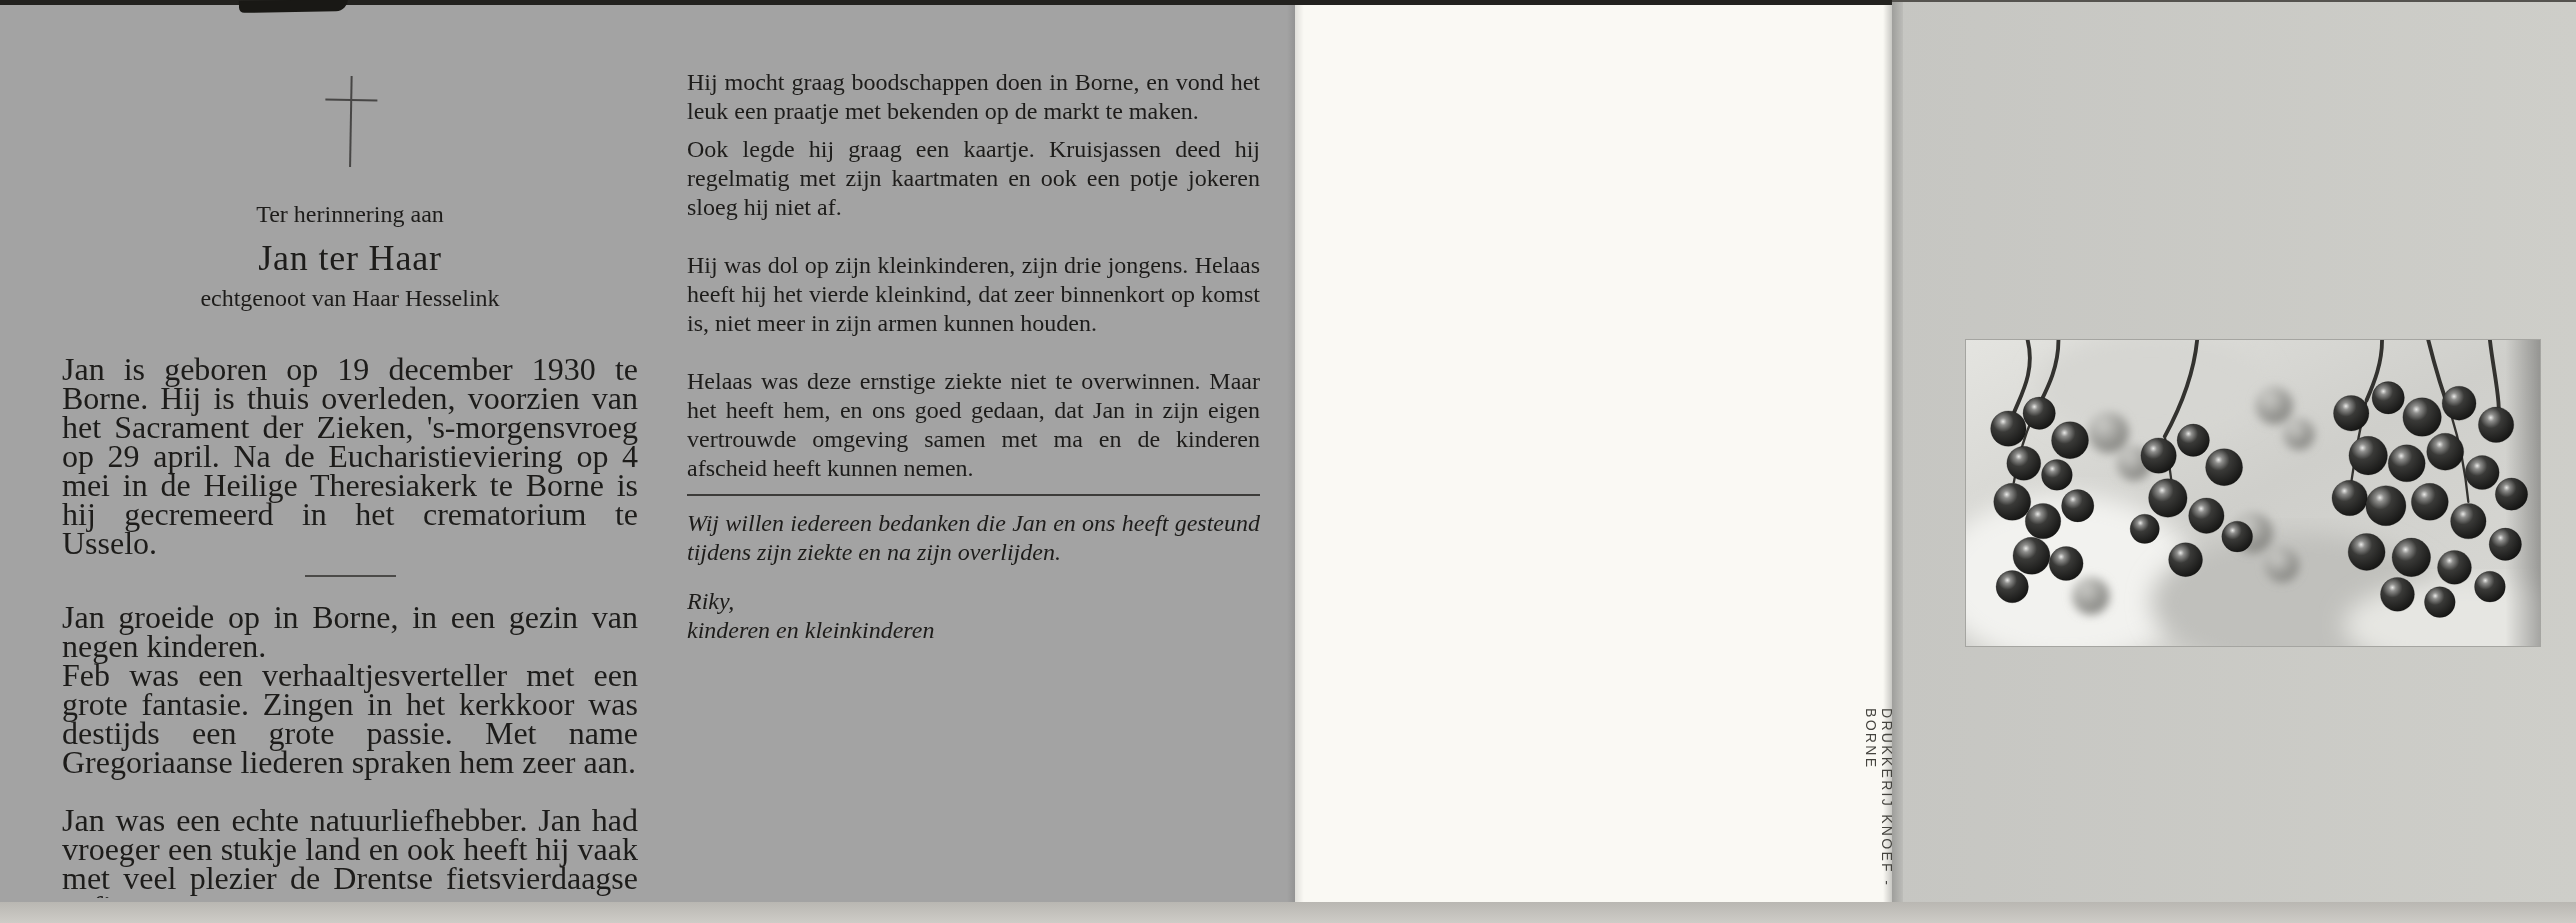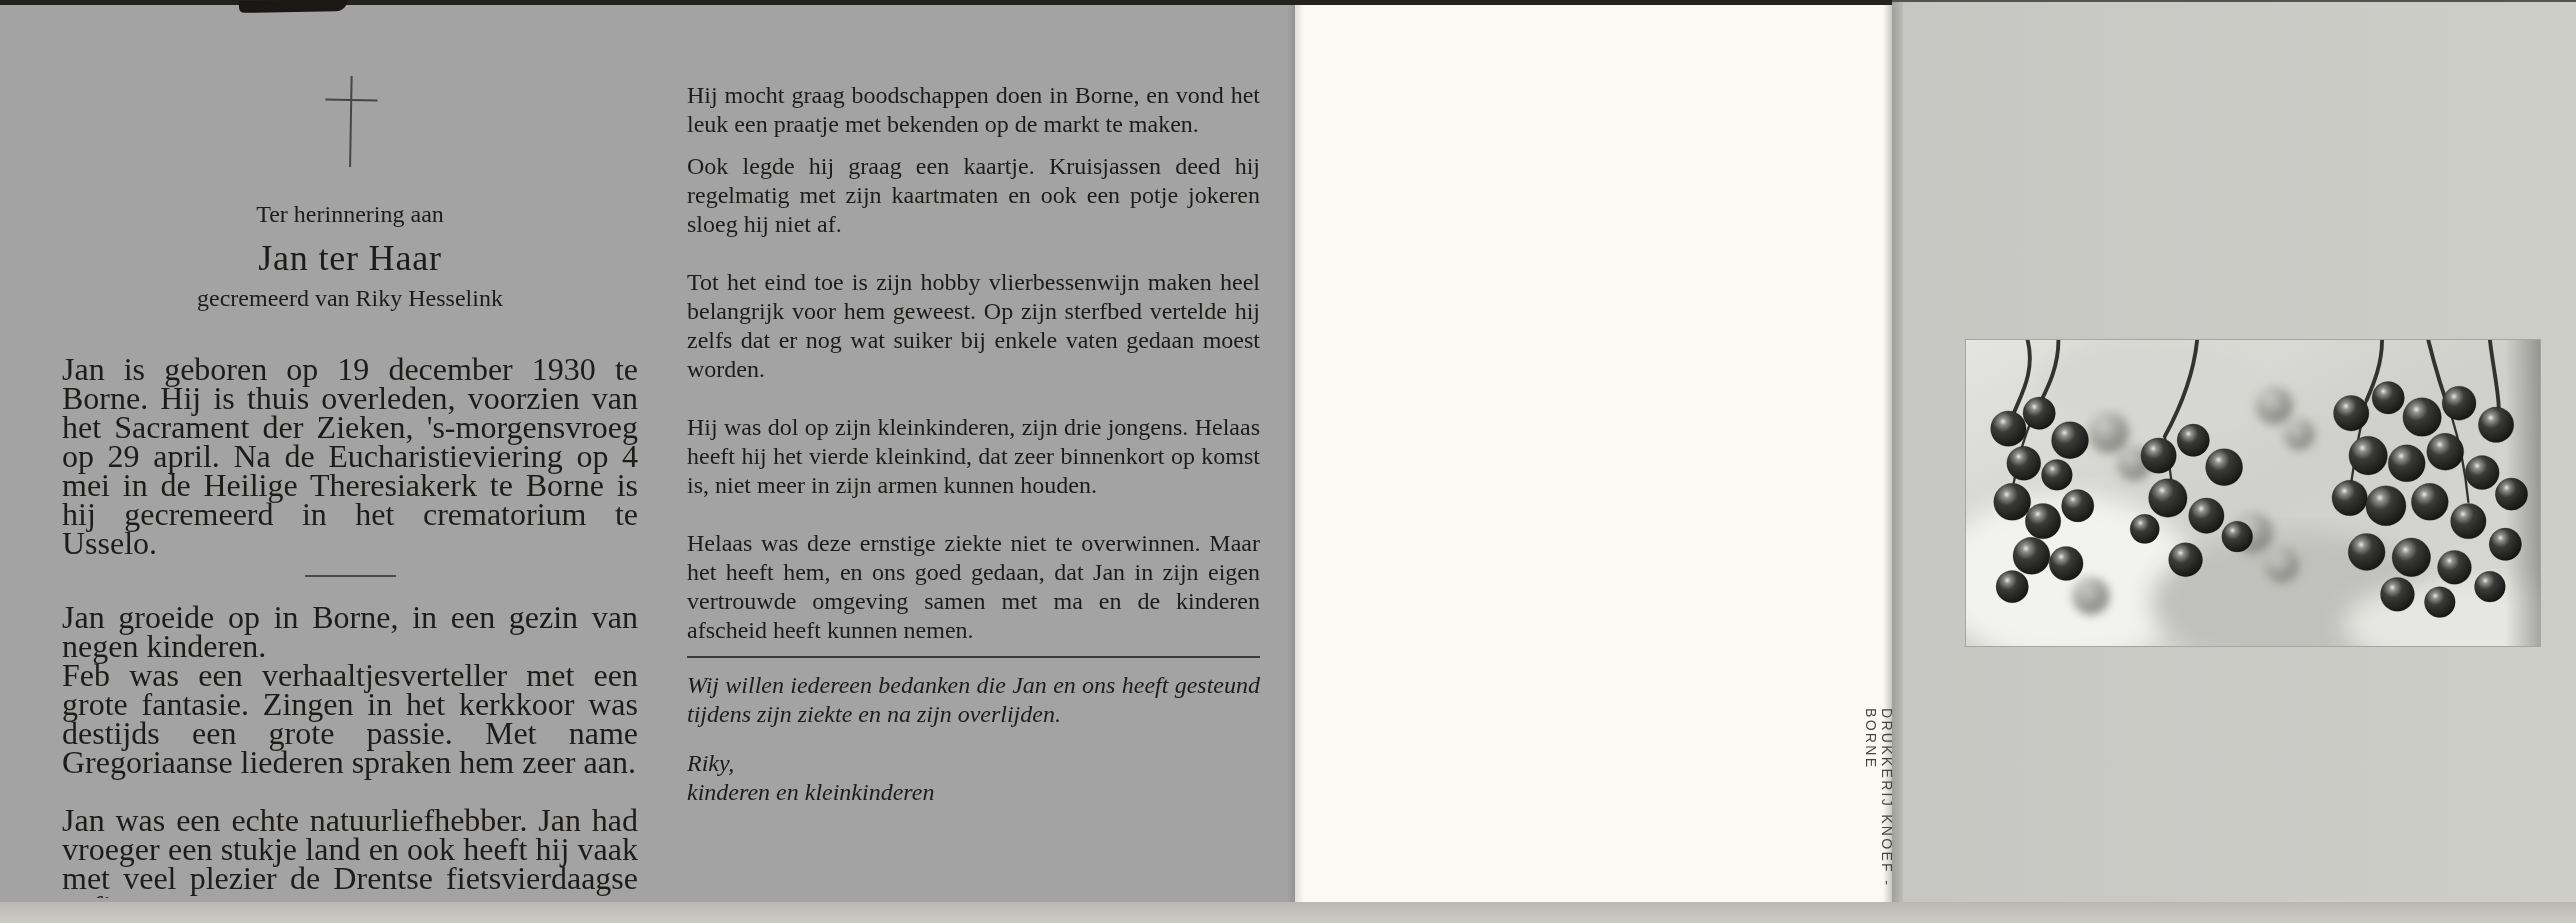--- a/index.html
+++ b/index.html
@@ -32,21 +32,21 @@
   .in-memoriam{margin-top:34px;text-align:center;font-size:24px;}
   .name{margin:9.2px 0 0;text-align:center;font-size:36px;font-weight:normal;letter-spacing:0.8px;}
   .relation{margin-top:6.2px;text-align:center;font-size:24px;}
   .col-a p{font-size:32px;line-height:29px;text-align:justify;margin:0 0 29px;}
   .col-a p.lead{margin-top:43px;margin-bottom:0;}
   .col-a p.tight{margin-bottom:0;}
   .mini-rule{width:91px;height:2.3px;background:#4b4a48;margin:17px auto 26px;}
 
   
   .col-b{position:absolute;left:687px;top:0;width:573px;height:899px;overflow:hidden;padding-top:68px;box-sizing:border-box;}
-  .col-b p{font-size:24px;line-height:29px;text-align:justify;margin:13px 0 29px;}
+  .col-b p{font-size:24px;line-height:29px;text-align:justify;margin:0 0 29px;}
   .col-b p.small-gap{margin-bottom:9.2px;}
   .col-b p.before-rule{margin-bottom:10.8px;}
   .rule{width:100%;height:2.3px;background:#3c3b39;margin:0 0 12.3px;}
   .thanks{font-style:italic;margin-bottom:20px !important;}
   .signature{font-style:italic;font-size:24px;line-height:29px;}
 
   
   .printer-credit{position:absolute;left:1863px;top:708px;height:192px;z-index:5;
         writing-mode:vertical-rl;font-family:"Liberation Sans","DejaVu Sans",sans-serif;
         font-size:14px;letter-spacing:2.3px;color:#45443f;}
@@ -62,35 +62,34 @@
 
   <div class="top-edge"></div>
   <div class="top-edge-right"></div>
   <div class="tear"></div>
 
   <section class="panel-left">
     <div class="col-a">
       <div class="cross"></div>
       <div class="in-memoriam">Ter herinnering aan</div>
       <h1 class="name">Jan ter Haar</h1>
-      <div class="relation">gecremeerd van Riky Hesselink</div>
+      <div class="relation">echtgenoot van Haar Hesselink</div>
       <p class="lead">Jan is geboren op 19 december 1930 te Borne. Hij is thuis overleden, voorzien van het Sacrament der Zieken, 's-morgensvroeg op 29 april. Na de Eucharistieviering op 4 mei in de Heilige Theresiakerk te Borne is hij gecremeerd in het crematorium te Usselo.</p>
       <div class="mini-rule"></div>
       <p class="tight">Jan groeide op in Borne, in een gezin van negen kinderen.</p>
       <p>Feb was een verhaaltjesverteller met een grote fantasie. Zingen in het kerkkoor was destijds een grote passie. Met name Gregoriaanse liederen spraken hem zeer aan.</p>
       <p>Jan was een echte natuurliefhebber. Jan had vroeger een stukje land en ook heeft hij vaak met veel plezier de Drentse fietsvierdaagse gefietst.</p>
     </div>
   </section>
 
   <section class="panel-mid"></section>
 
   <div class="col-b">
     <p class="small-gap">Hij mocht graag boodschappen doen in Borne, en vond het leuk een praatje met bekenden op de markt te maken.</p>
     <p>Ook legde hij graag een kaartje. Kruisjassen deed hij regelmatig met zijn kaartmaten en ook een potje jokeren sloeg hij niet af.</p>
-    <p>Tot het eind toe is zijn hobby vlierbessenwijn maken heel belangrijk voor hem geweest. Op zijn sterfbed vertelde hij zelfs dat er nog wat suiker bij enkele vaten gedaan moest worden.</p>
     <p>Hij was dol op zijn kleinkinderen, zijn drie jongens. Helaas heeft hij het vierde kleinkind, dat zeer binnenkort op komst is, niet meer in zijn armen kunnen houden.</p>
     <p class="before-rule">Helaas was deze ernstige ziekte niet te overwinnen. Maar het heeft hem, en ons goed gedaan, dat Jan in zijn eigen vertrouwde omgeving samen met ma en de kinderen afscheid heeft kunnen nemen.</p>
     <div class="rule"></div>
     <p class="thanks">Wij willen iedereen bedanken die Jan en ons heeft gesteund tijdens zijn ziekte en na zijn overlijden.</p>
     <div class="signature">
       <div>Riky,</div>
       <div>kinderen en kleinkinderen</div>
     </div>
   </div>
 

